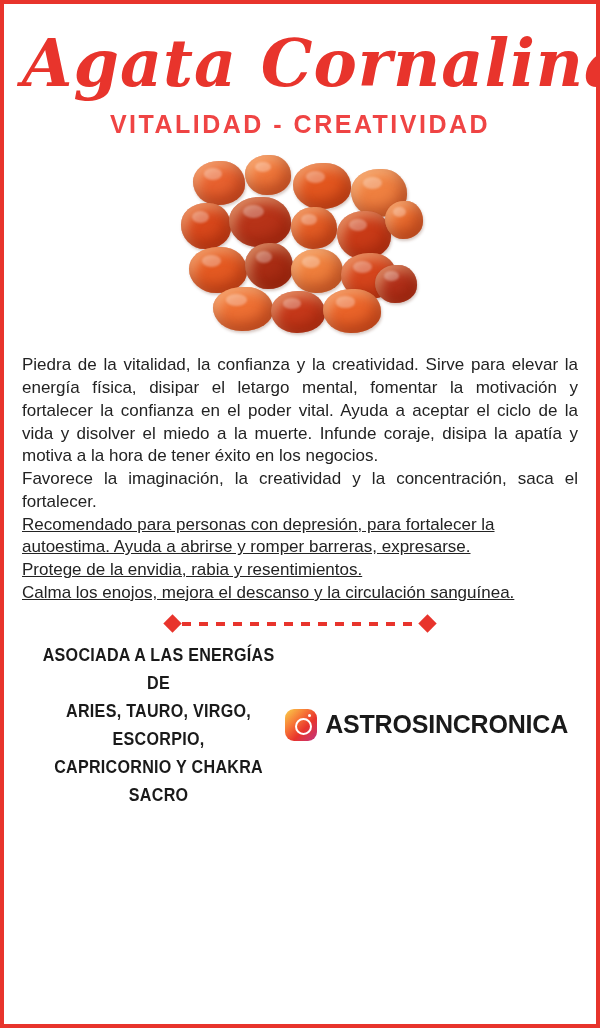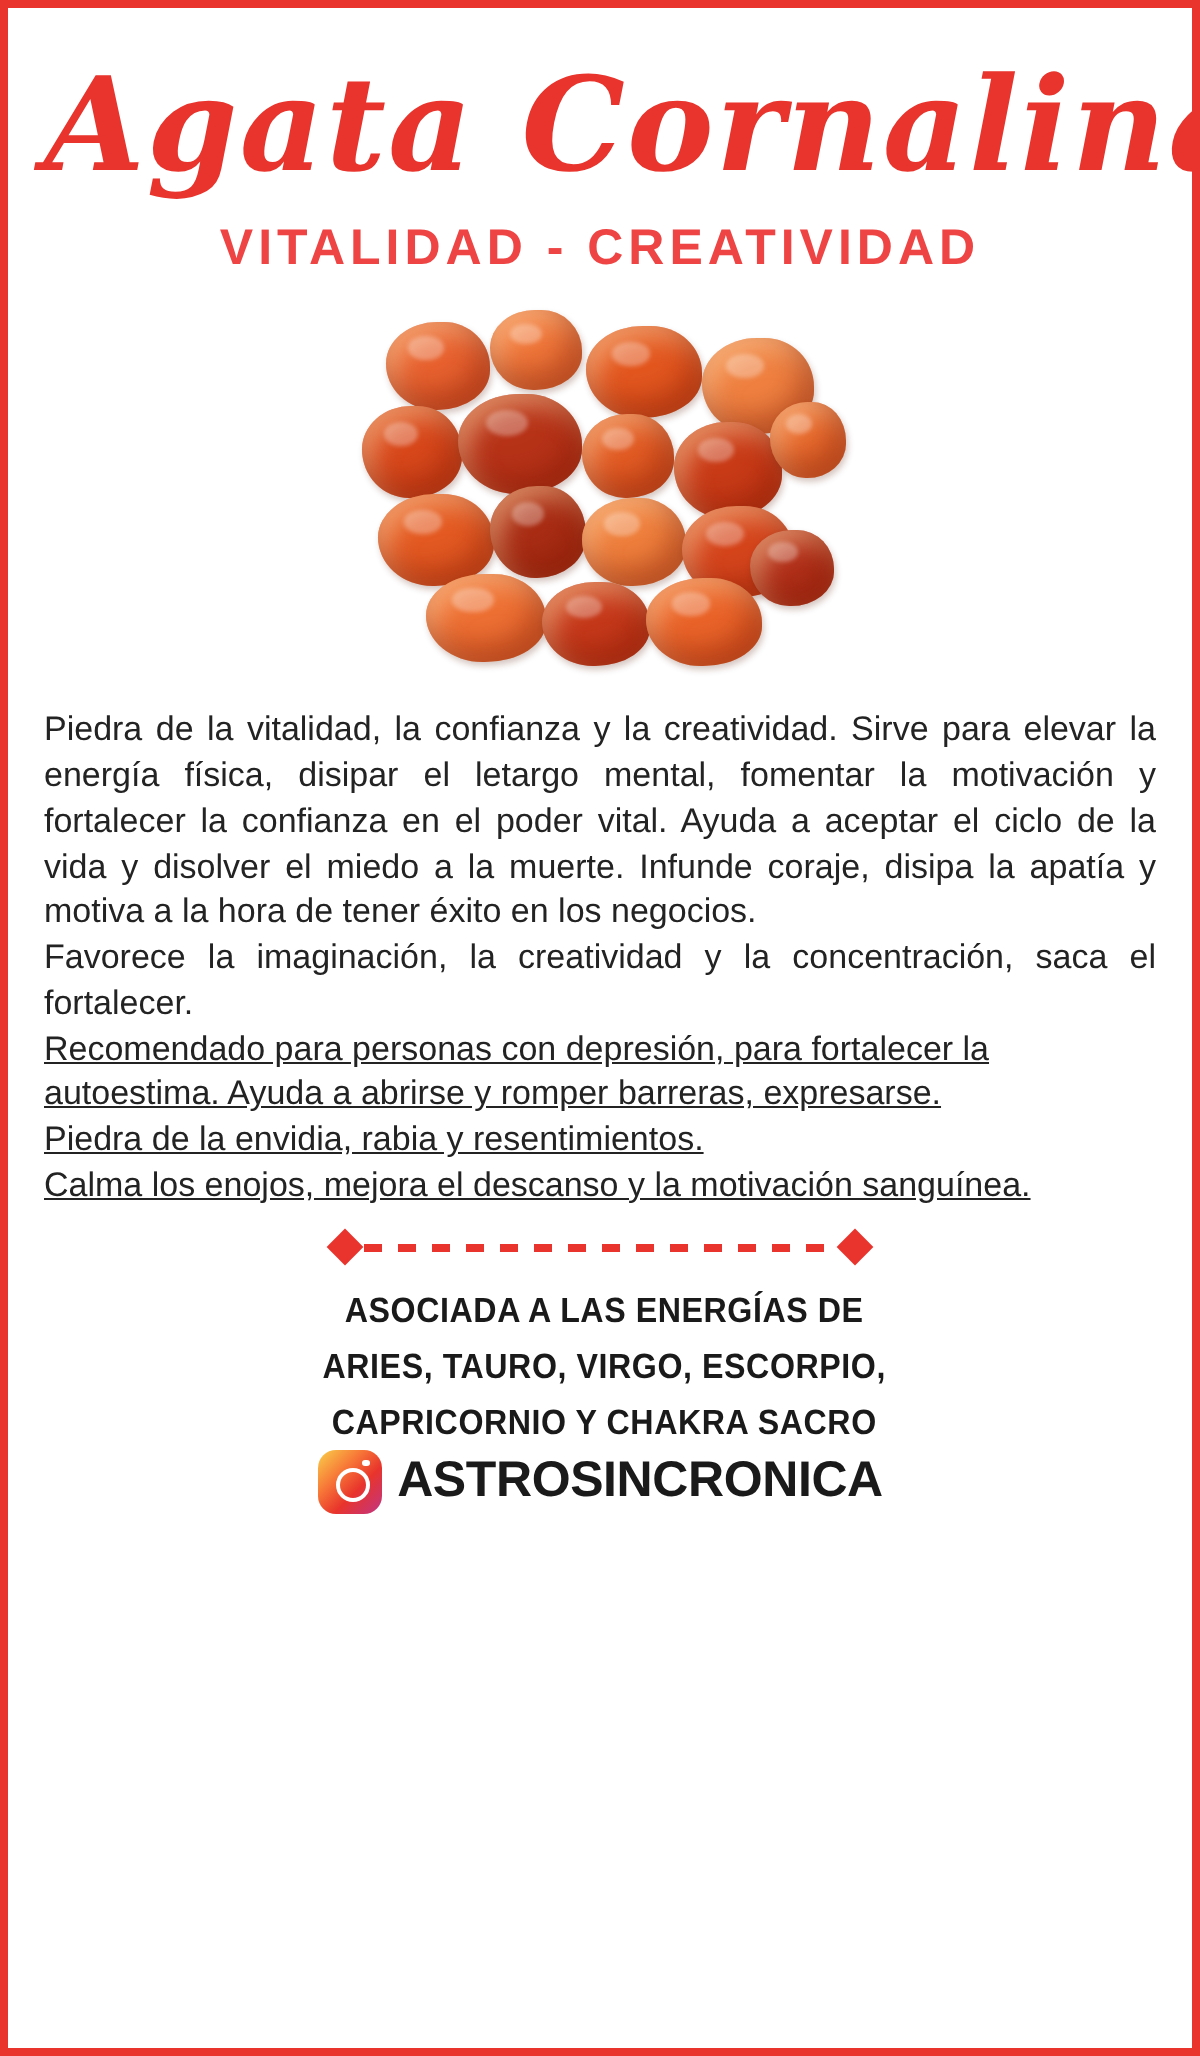--- a/index.html
+++ b/index.html
@@ -122,21 +122,20 @@
   }
   .diamond.left { left: 0; }
   .diamond.right { right: 0; }
 
   .footer {
     margin-top: 10px;
     display: flex;
     align-items: center;
     justify-content: space-between;
     padding: 0 6px 16px 10px;
-    flex-direction: column;
   }
   .footer-left {
     text-align: center;
     color: #1a1a1a;
     font-family: "Liberation Sans", sans-serif;
     font-weight: bold;
     font-size: 17.5px;
     line-height: 1.6;
     letter-spacing: .3px;
     transform: scaleX(.92);
@@ -211,22 +210,22 @@
       <div class="stone" style="left:38px;  top:132px; width:60px; height:44px; background:#ee7033;"></div>
       <div class="stone" style="left:96px;  top:136px; width:54px; height:42px; background:#c6391a;"></div>
       <div class="stone" style="left:148px; top:134px; width:58px; height:44px; background:#ea6429;"></div>
       <div class="stone" style="left:200px; top:110px; width:42px; height:38px; background:#b3311a;"></div>
     </div>
 
     <div class="body-text">
       <p class="p-just">Piedra de la vitalidad, la confianza y la creatividad. Sirve para elevar la energía física, disipar el letargo mental, fomentar la motivación y fortalecer la confianza en el poder vital. Ayuda a aceptar el ciclo de la vida y disolver el miedo a la muerte. Infunde coraje, disipa la apatía y motiva a la hora de tener éxito en los negocios.</p>
       <p class="p-just">Favorece la imaginación, la creatividad y la concentración, saca el fortalecer.</p>
       <p class="p-plain">Recomendado para personas con depresión, para fortalecer la autoestima. Ayuda a abrirse y romper barreras, expresarse.</p>
-      <p class="p-plain">Piedra de la envidia, rabia y resentimientos.</p>
-      <p class="p-plain">Calma los enojos, mejora el descanso y la motivación sanguínea.</p>
+      <p class="p-plain">Protege de la envidia, rabia y resentimientos.</p>
+      <p class="p-plain">Calma los enojos, mejora el descanso y la circulación sanguínea.</p>
     </div>
 
     <div class="divider">
       <span class="diamond left"></span>
       <span class="dash-row"></span>
       <span class="diamond right"></span>
     </div>
 
     <div class="footer">
       <div class="footer-left">

